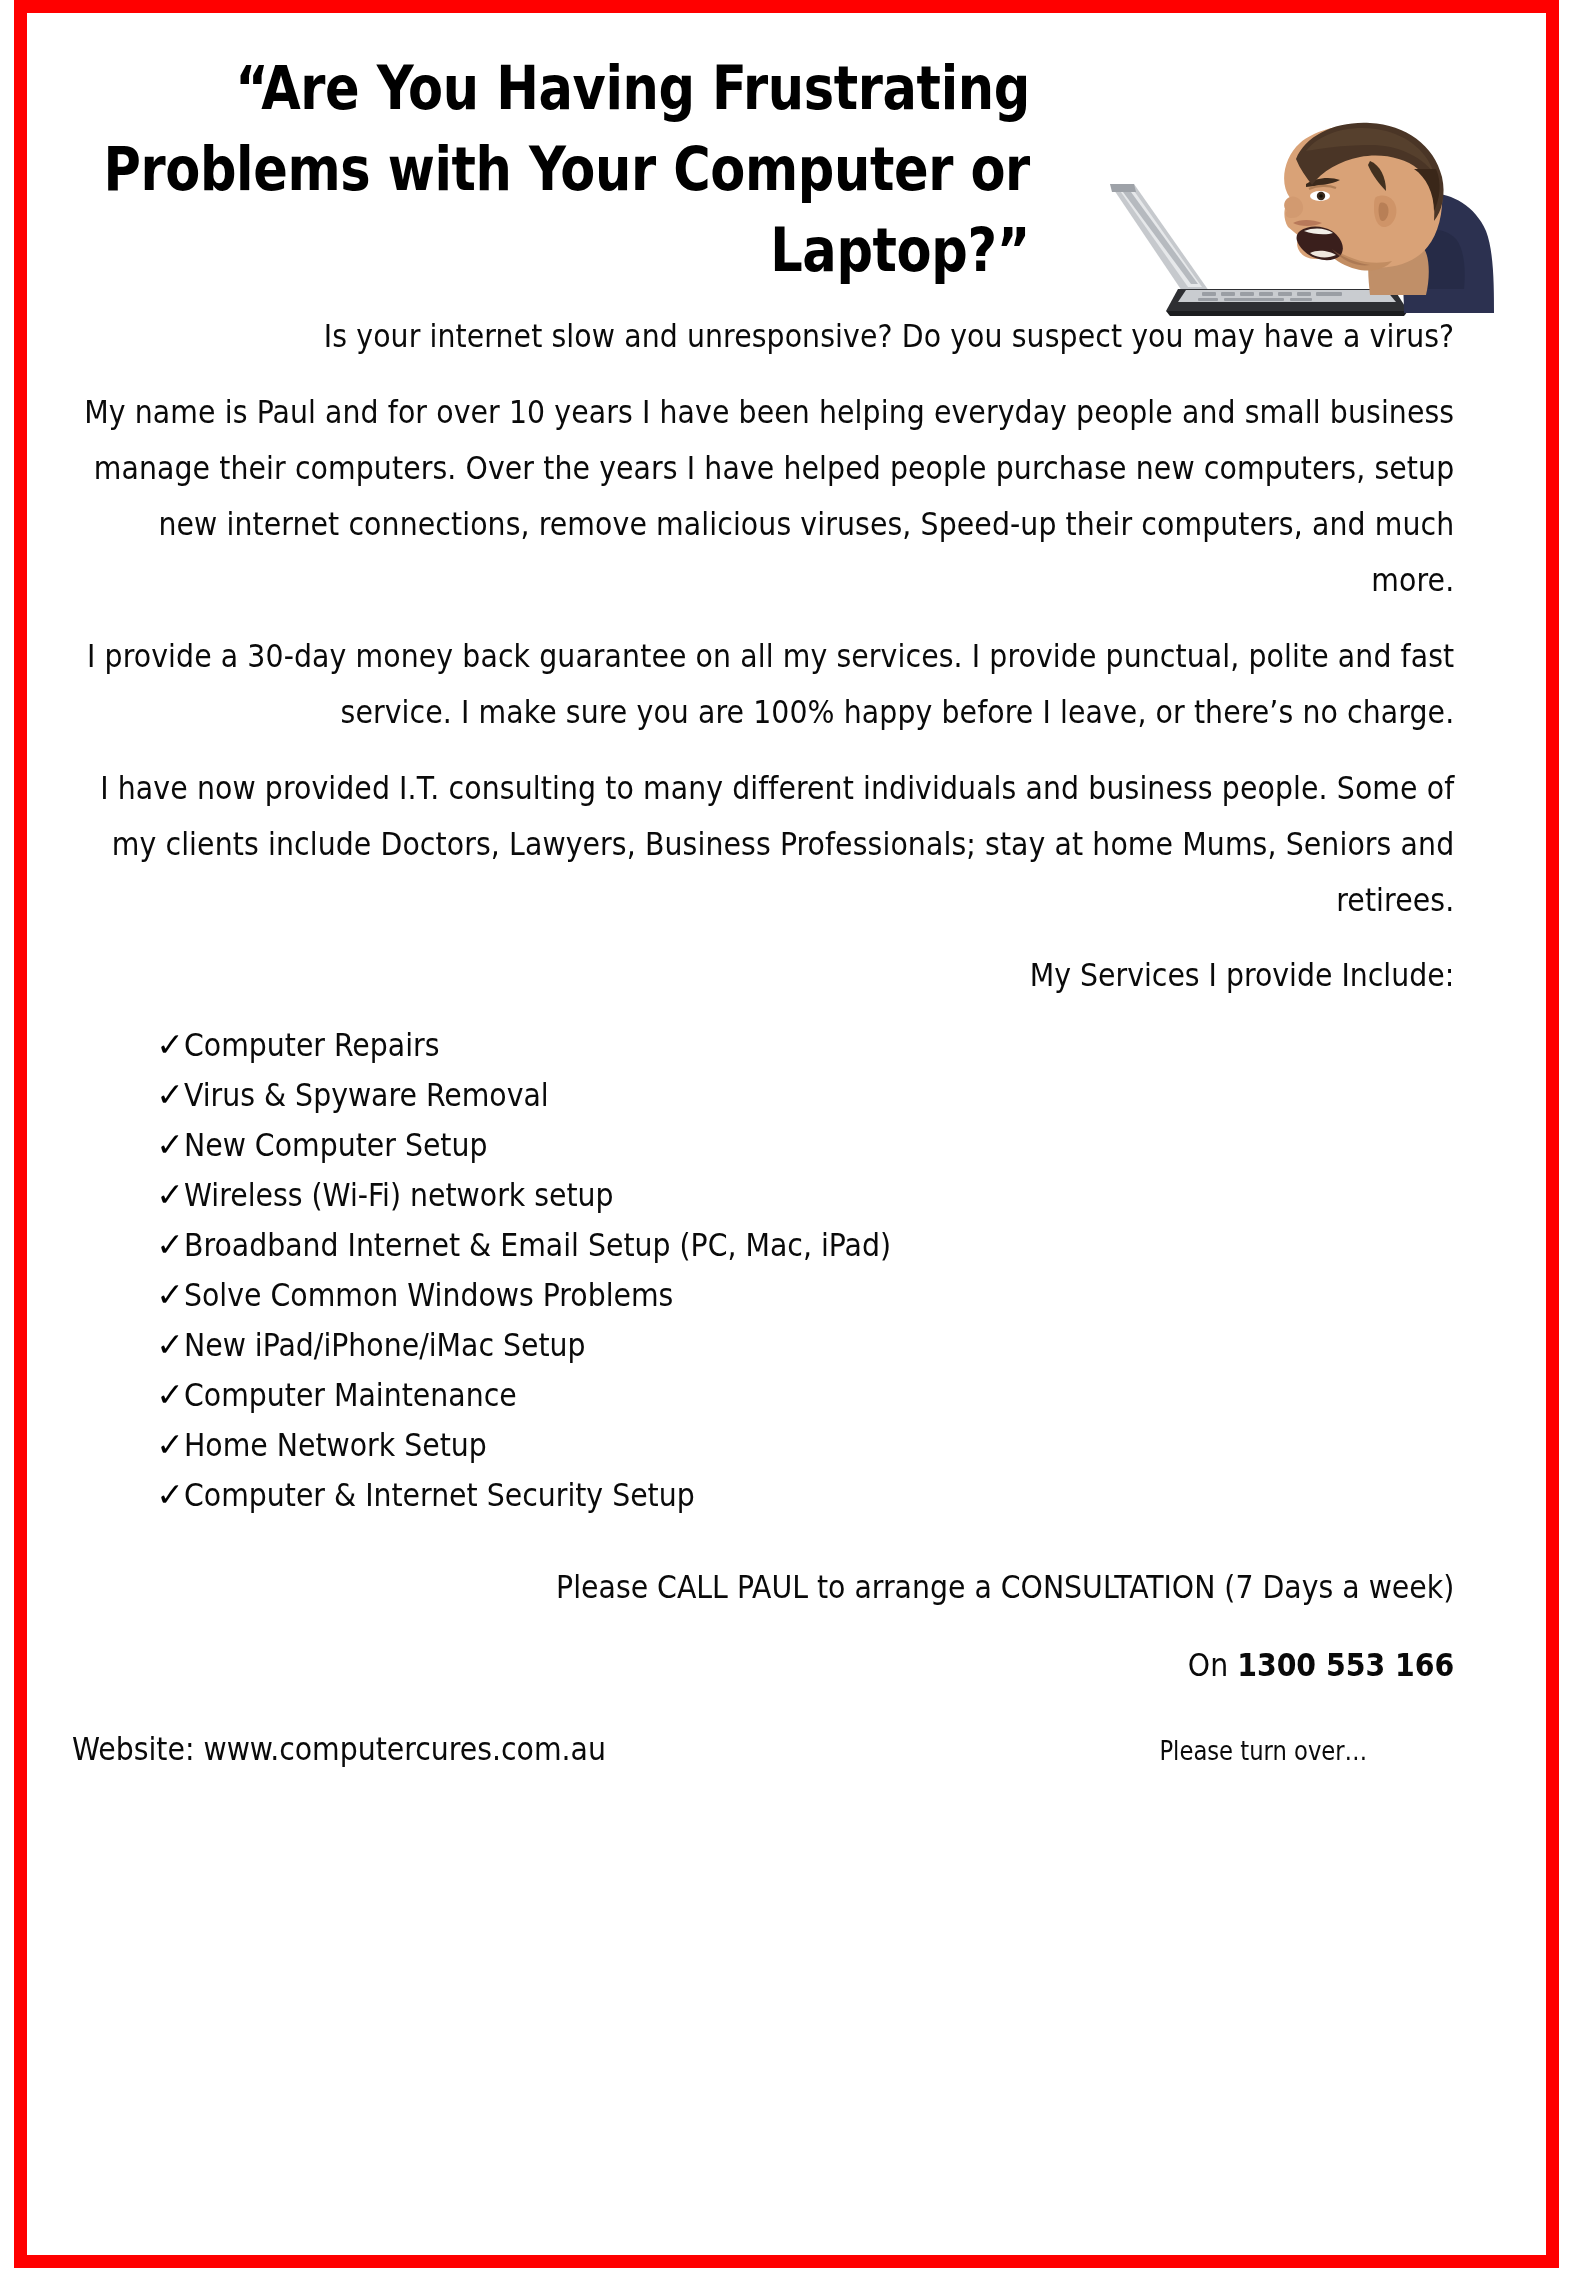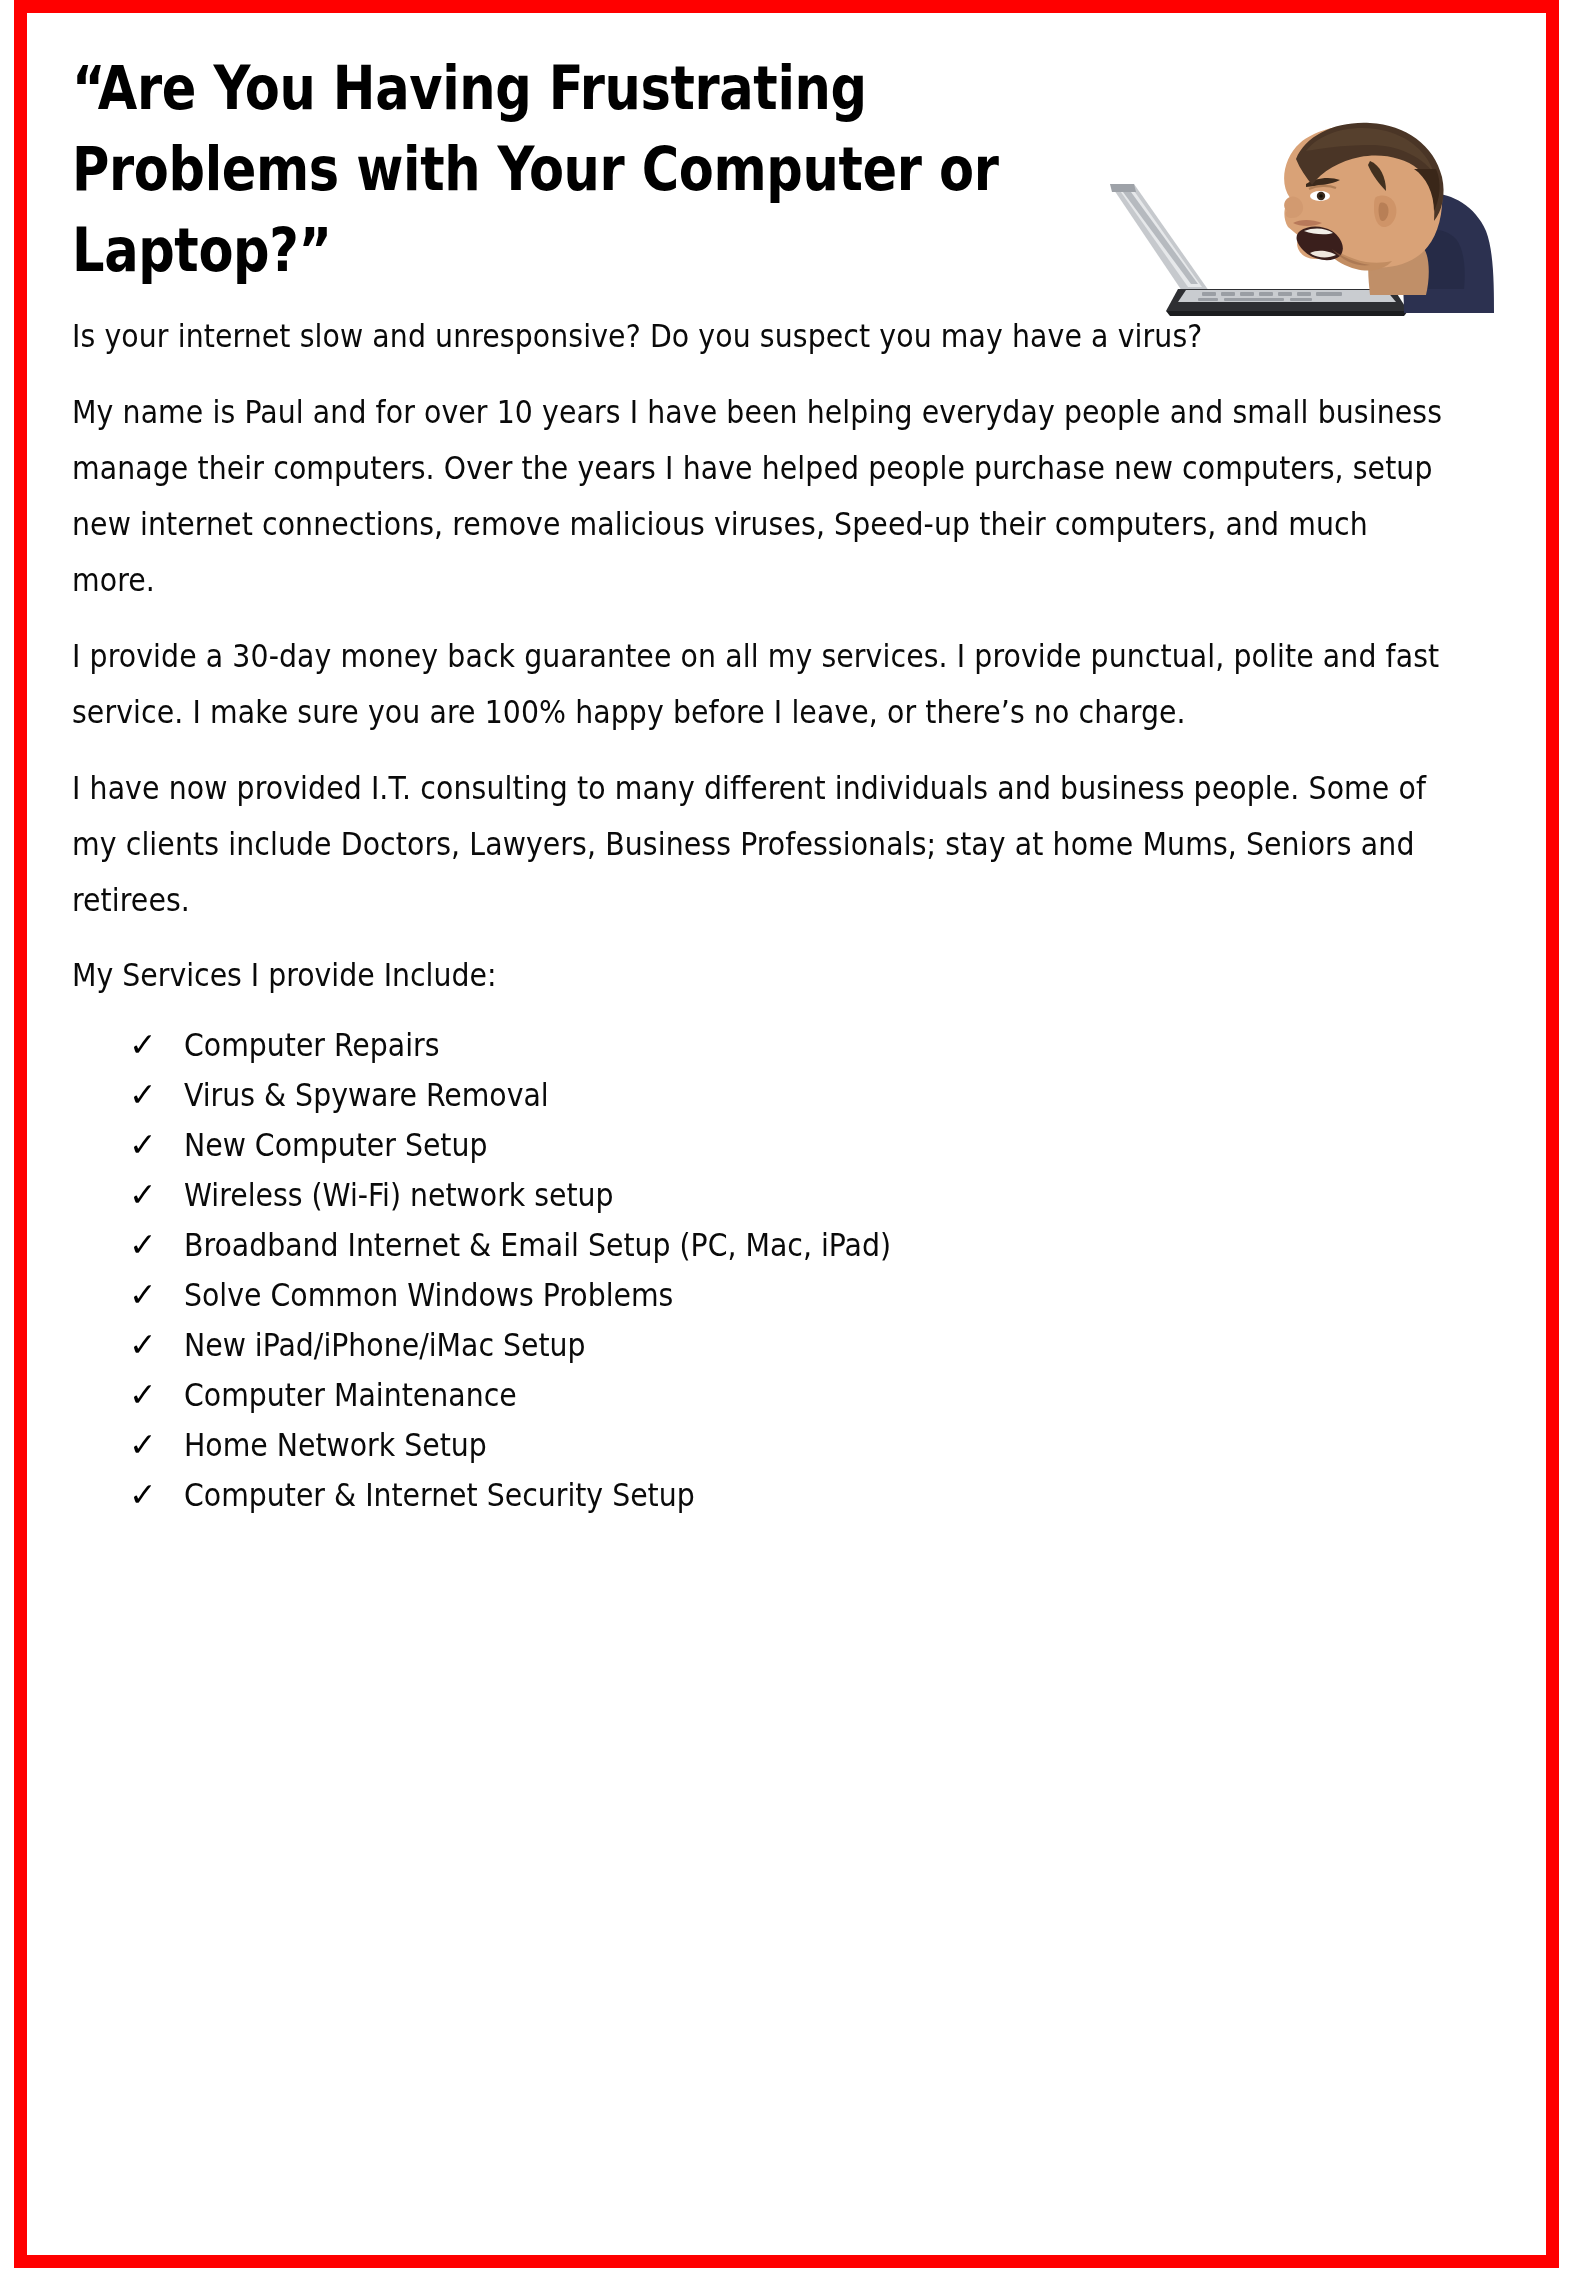--- a/index.html
+++ b/index.html
@@ -169,21 +169,21 @@
     margin-right:130px;
     transform:scaleX(0.97);
     transform-origin:right top;
   }
 </style>
 </head>
 <body>
 
 <div class="page">
 
-  <div class="red-frame" style="border-color: rgb(255, 0, 0); background: rgb(255, 255, 255);">
+  <div class="red-frame" style="border-color: rgb(255, 0, 0); background: rgb(255, 255, 255); text-align: right;">
 
     <div class="content">
 
       <div class="hero-photo">
         <svg viewBox="0 0 420 220" preserveAspectRatio="none" aria-hidden="true">
           <rect x="0" y="0" width="420" height="220" fill="#ffffff"></rect>
 
           <g>
             <polygon points="36,85 60,85 135,192 108,192" fill="#c6c9cd"></polygon>
             <polygon points="44,89 58,89 128,188 114,188" fill="#e6e8ea"></polygon>
@@ -296,18 +296,28 @@
           <li>
             <span class="check">✓</span>
             <span class="svc-label">Home Network Setup</span>
           </li>
           <li>
             <span class="check">✓</span>
             <span class="svc-label">Computer &amp; Internet Security Setup</span>
           </li>
         </ul>
 
+        <div class="footer">
+          <p>Please CALL PAUL to arrange a CONSULTATION (7 Days a week)</p>
+
+          <p class="phone-line"><span>On </span><span class="phone-number">1300 553 166</span></p>
+
+          <div class="website-row">
+            <div class="site"><span>Website:  </span><span>www.computercures.com.au</span></div>
+            <div class="turnover">Please turn over…</div>
+          </div>
+        </div>
 
       </div>
 
     </div>
   </div>
 </div>
 
 </body></html>

